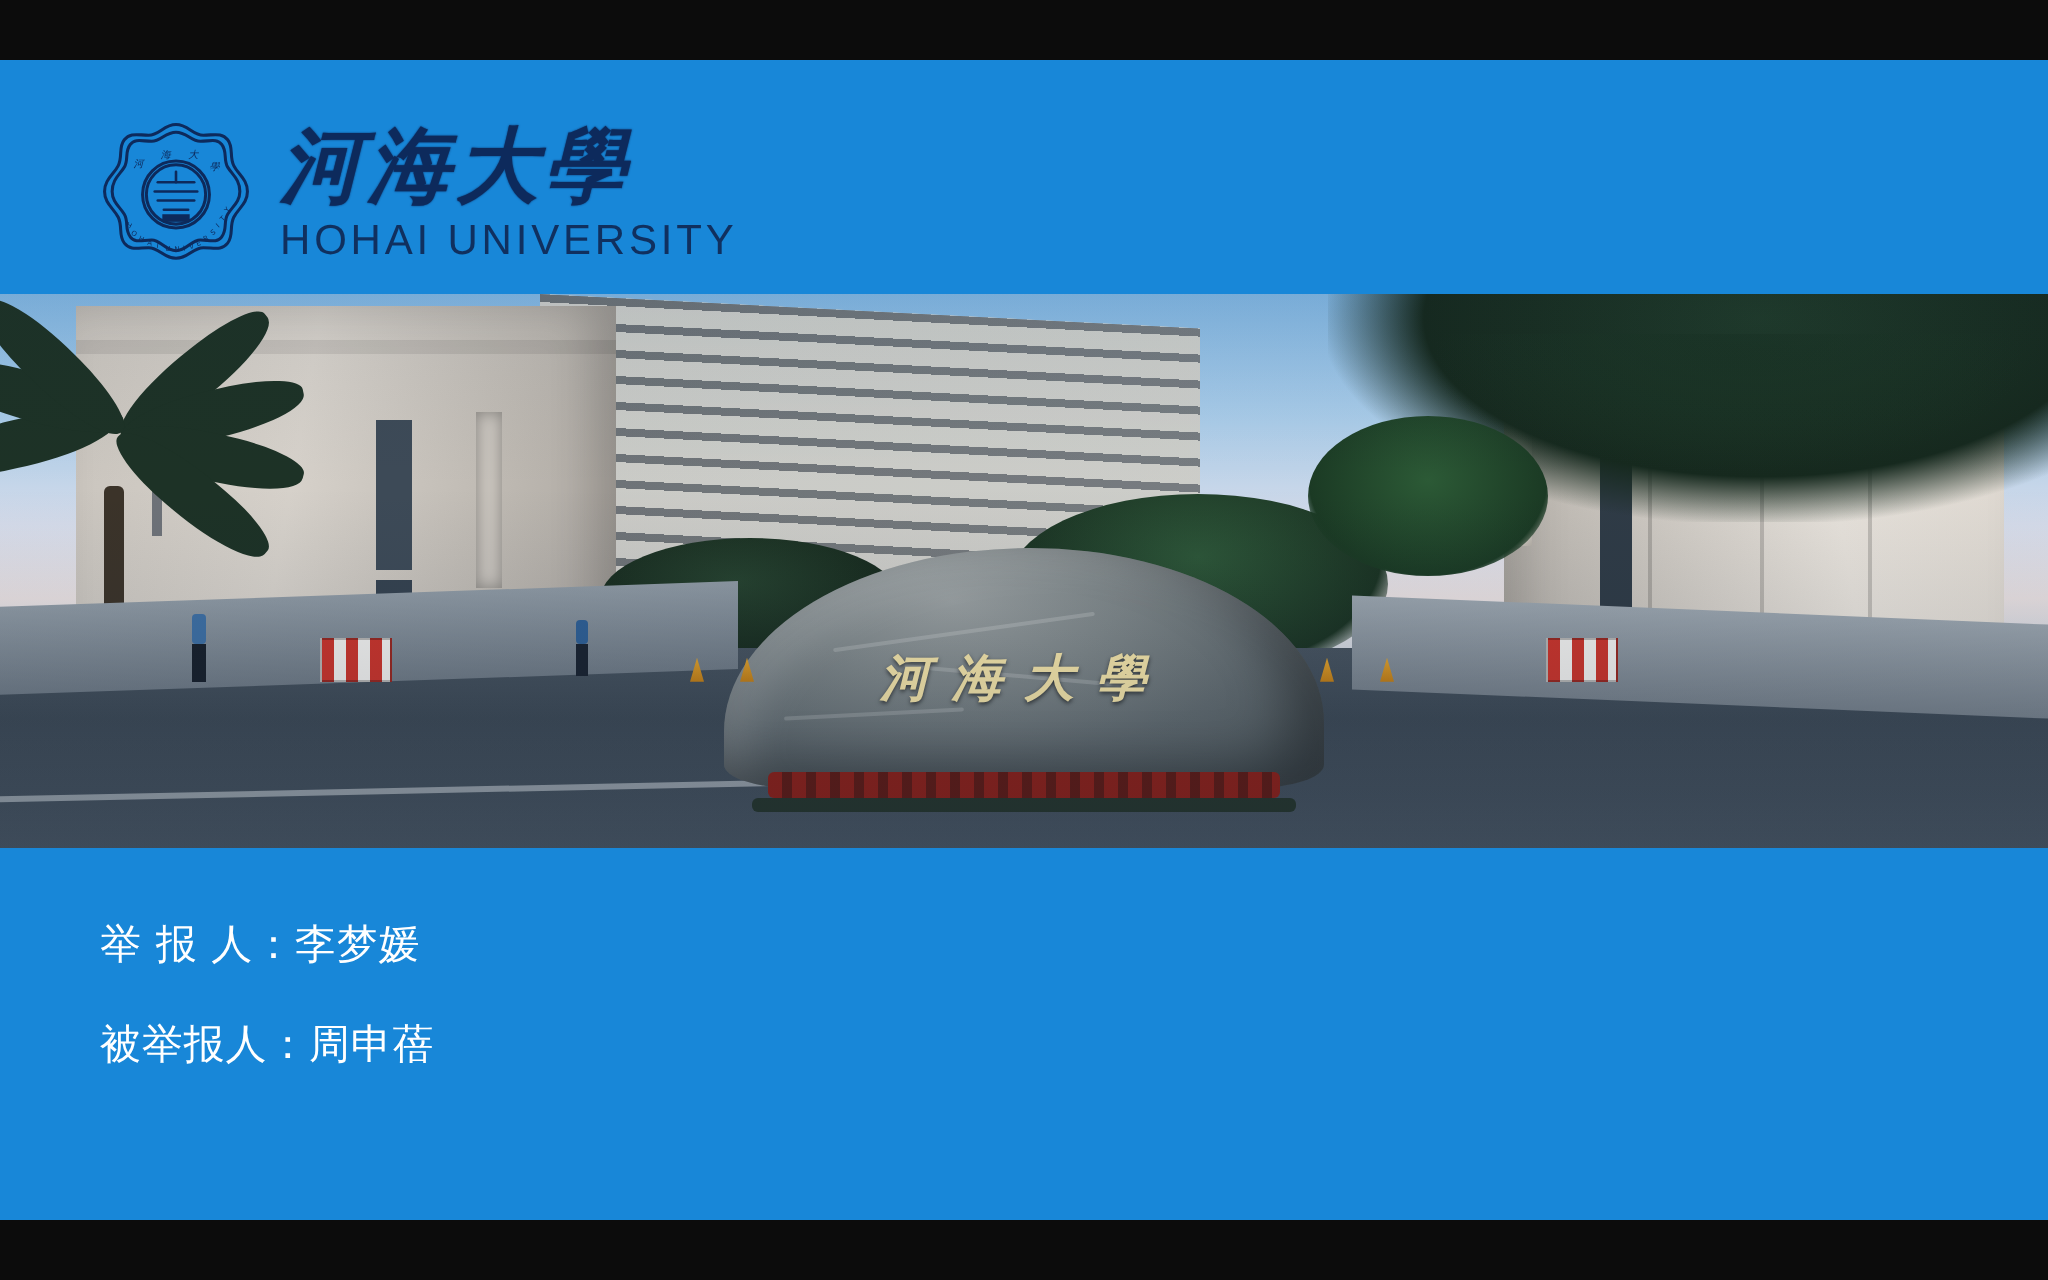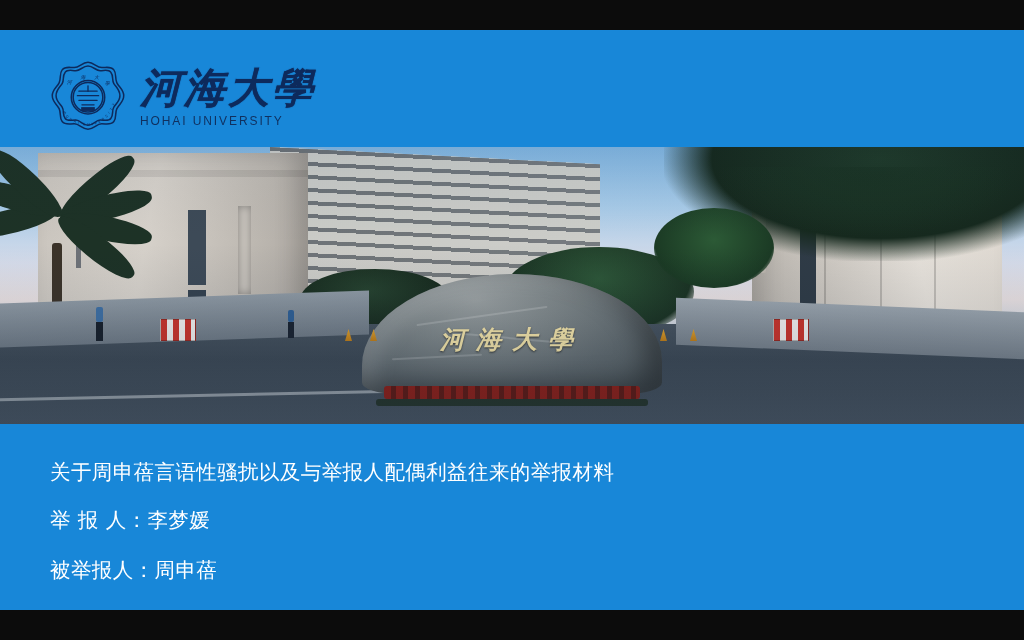--- a/index.html
+++ b/index.html
@@ -30,21 +30,21 @@
   #wordmark { display:flex; flex-direction:column; justify-content:center; }
   #cn-name {
     font-family:"DejaVu Serif", serif;
     font-size:41px; line-height:1.02; font-weight:700;
     color:#0d2a5c; letter-spacing:3px;
     font-style:italic;
     text-shadow:0 0 1px #0d2a5c;
     white-space:nowrap;
   }
   #en-name {
-    font-size:12px; letter-spacing:1.9px; font-weight:400;
+    font-size:21px; letter-spacing:1.9px; font-weight:400;
     color:#10305f; margin-top:5px; white-space:nowrap;
   }
 
   
   #photo {
     position:absolute; left:0; top:117px; width:1024px; height:277px;
     overflow:hidden; background:#2b3b4a;
   }
   #photo .sky {
     position:absolute; inset:0;
@@ -329,21 +329,20 @@
       <div class="barrier" style="right:215px;"></div>
       <div class="cone" style="left:345px;"></div>
       <div class="cone" style="left:370px;"></div>
       <div class="cone" style="left:660px;"></div>
       <div class="cone" style="left:690px;"></div>
 
       <div class="veil"></div>
     </div>
 
     <div id="caption">
-      <div class="line" id="title-line">关于周申蓓言语性骚扰以及与举报人配偶利益往来的举报材料</div>
       <div class="line" id="reporter-line">举 报 人：李梦媛</div>
       <div class="line" id="reported-line">被举报人：周申蓓</div>
     </div>
 
   </div>
 
   <div class="letterbox" id="bar-bottom"></div>
 </div>
 
 </body></html>

